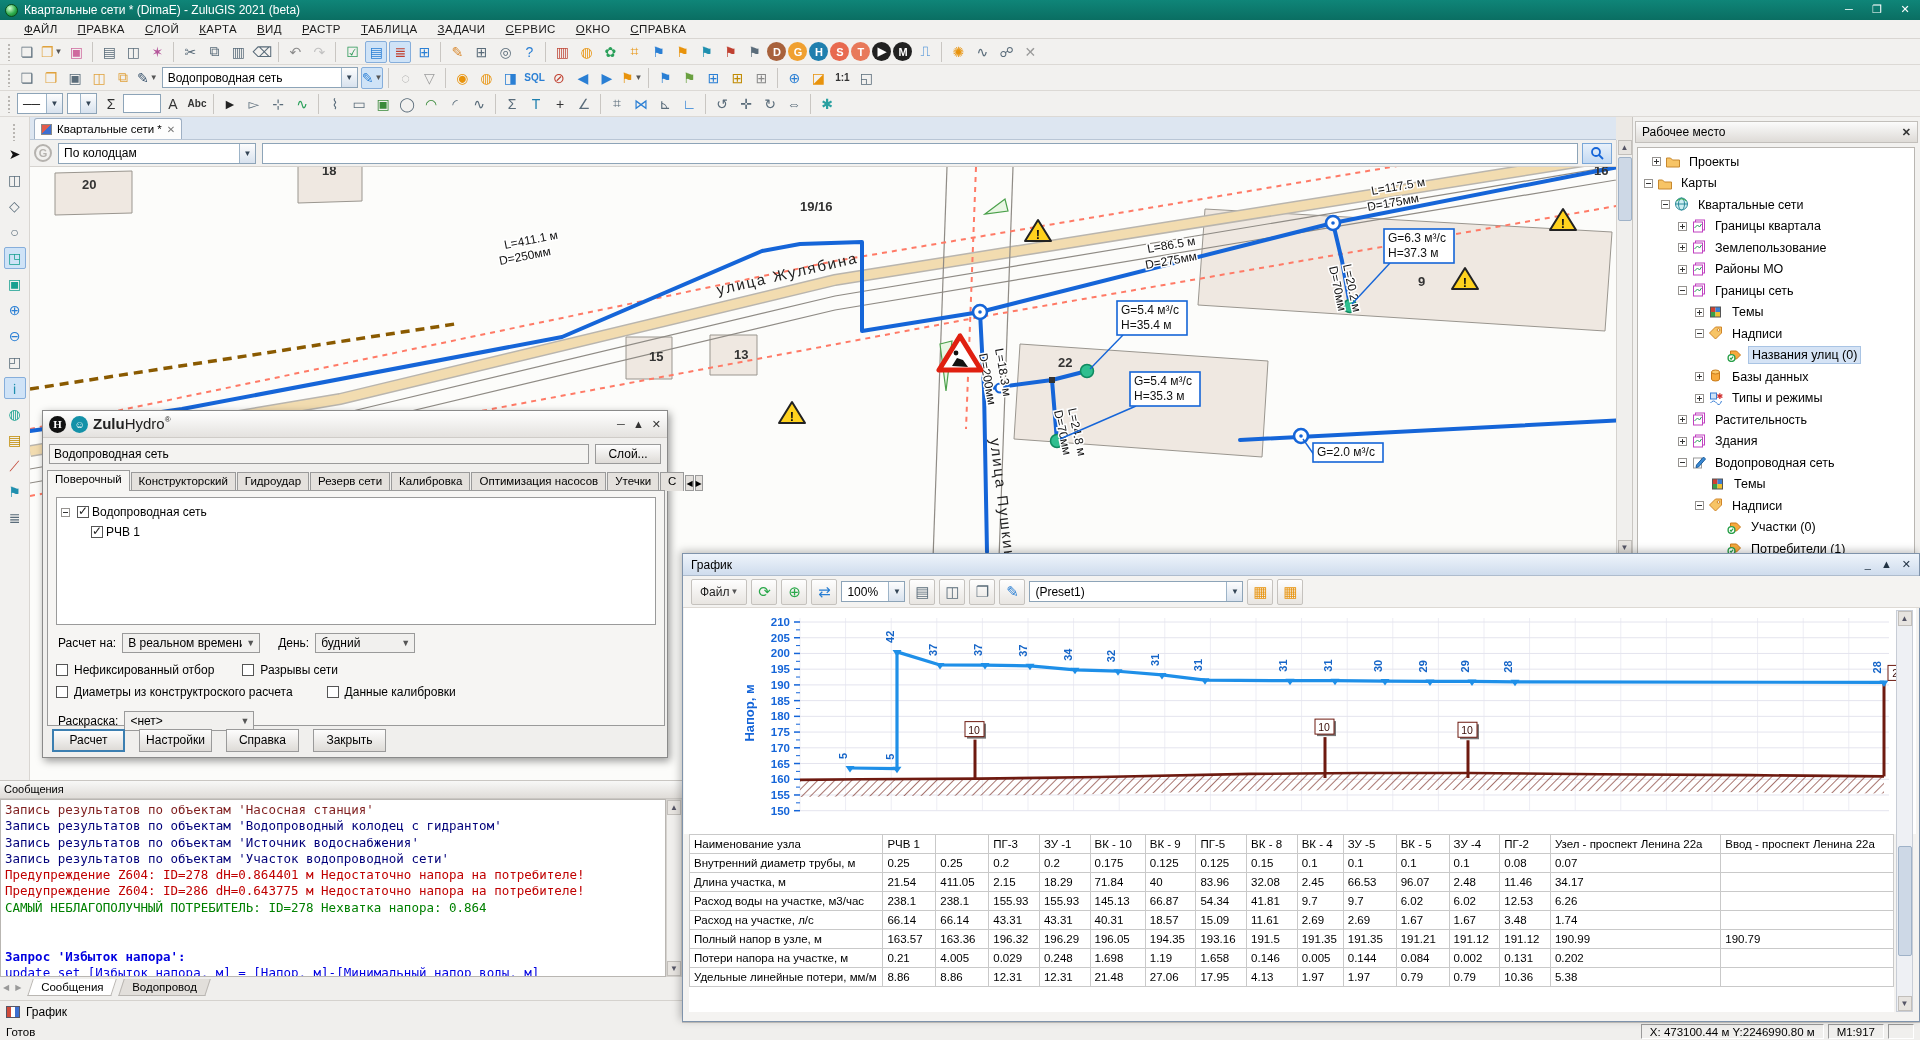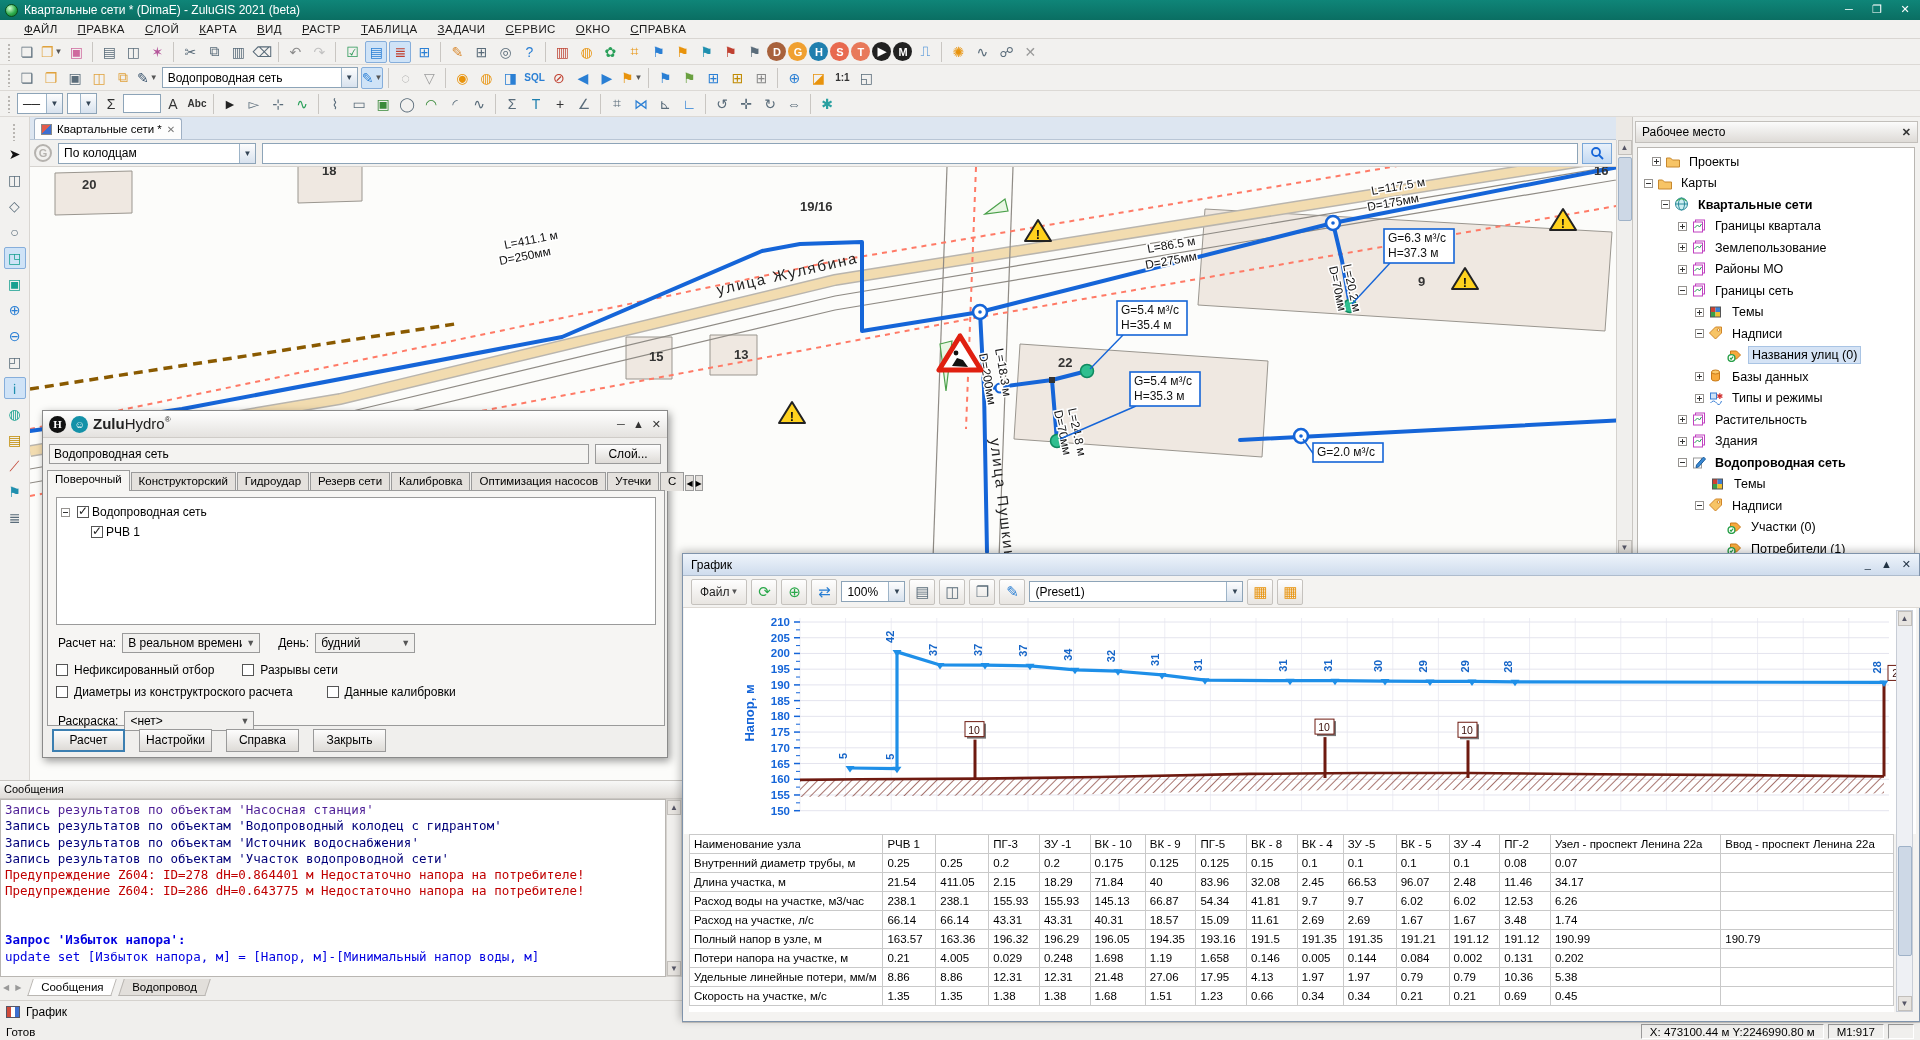--- a/index.html
+++ b/index.html
@@ -62,21 +62,21 @@
   #rp-header { height:22px; margin:4px 2px 0 2px; background:linear-gradient(#fbfbfb,#dedbd7); border:1px solid #c2bfbb; display:flex; align-items:center; font-size:12px; padding:0 6px; }
   #rp-header .x { margin-left:auto; font-size:11px; color:#333; font-weight:bold; }
   #rp-tree { position:absolute; left:4px; top:30px; width:278px; height:620px; background:#fff; border:1px solid #b9b6b2; overflow:hidden; padding-top:3px; }
   .trow { height:21.5px; display:flex; align-items:center; font-size:12.5px; white-space:nowrap; }
   .trow.sel .lbl { background:#d5e3f5; border:1px solid #a9c4e4; }
   .trow .lbl { padding:1px 3px; }
   .xbox { width:9px; height:9px; border:1px solid #969390; background:#fff; position:relative; flex:none; margin-right:4px; }
   .xbox::before { content:""; position:absolute; left:1px; top:3px; width:5px; height:1px; background:#333; }
   .xbox.plus::after { content:""; position:absolute; left:3px; top:1px; width:1px; height:5px; background:#333; }
   .ticn { width:17px; height:15px; flex:none; margin-right:4px; }
-  .bold { font-weight:bold; }
+  .bold { font-weight:normal; }
 
   
   #dlg { left:42px; top:410px; width:626px; height:348px; background:#f0efed; border:1px solid #8a8a8a; box-shadow:2px 3px 8px rgba(0,0,0,.4); z-index:6; }
   #dlg-title { height:27px; background:linear-gradient(#ffffff,#e4e2df); border-bottom:1px solid #cfccc8; display:flex; align-items:center; padding:0 6px; gap:5px; }
   .logo-h { width:17px; height:17px; border-radius:50%; background:#111; color:#fff; font-size:11px; font-weight:bold; display:flex; align-items:center; justify-content:center; font-family:"Liberation Serif",serif; }
   .logo-z { width:17px; height:17px; border-radius:50%; background:#1491a8; color:#fff; font-size:10px; display:flex; align-items:center; justify-content:center; }
   #dlg-title .t1 { font-size:15px; font-weight:bold; color:#222; }
   #dlg-title .t2 { font-size:15px; color:#222; }
   #dlg-title .reg { font-size:8px; vertical-align:top; color:#222; }
   #dlg-title .ctls { margin-left:auto; display:flex; gap:8px; font-size:11px; color:#333; }
@@ -949,26 +949,27 @@
         <div class="dbtn def">Расчет</div>
         <div class="dbtn">Настройки</div>
         <div class="dbtn">Справка</div>
         <div class="dbtn">Закрыть</div>
       </div>
   </div>
 
   <div id="msgs" class="abs">
     <div id="msgs-hdr">Сообщения</div>
     <div id="msgs-body">
-        <div class="logline" style="color: #4c1d95;">Запись результатов по объектам 'Насосная станция'</div>
+        <div class="logline" style="color: #7f1d1d;">Запись результатов по объектам 'Насосная станция'</div>
         <div class="logline" style="color: rgb(0, 0, 122);">Запись результатов по объектам 'Водопроводный колодец с гидрантом'</div>
         <div class="logline" style="color: rgb(0, 0, 122);">Запись результатов по объектам 'Источник водоснабжения'</div>
         <div class="logline" style="color: rgb(0, 0, 122);">Запись результатов по объектам 'Участок водопроводной сети'</div>
         <div class="logline" style="color: rgb(192, 0, 0);">Предупреждение Z604: ID=278 dH=0.864401 м Недостаточно напора на потребителе!</div>
         <div class="logline" style="color: rgb(192, 0, 0);">Предупреждение Z604: ID=286 dH=0.643775 м Недостаточно напора на потребителе!</div>
+        <div class="logline" style="color: rgb(0, 128, 0);">САМЫЙ НЕБЛАГОПОЛУЧНЫЙ ПОТРЕБИТЕЛЬ: ID=278 Нехватка напора: 0.864</div>
         <div class="logline" style="color: rgb(0, 0, 0);"> </div>
         <div class="logline" style="color: rgb(0, 0, 0);"> </div>
         <div class="logline" style="color: rgb(0, 0, 224); font-weight: bold;">Запрос 'Избыток напора':</div>
         <div class="logline" style="color: rgb(0, 0, 224);">update set [Избыток напора, м] = [Напор, м]-[Минимальный напор воды, м]</div>
       </div>
     <div id="msgs-vscroll">
       <div class="sarrow">▲</div>
       <div class="sarrow" style="position:absolute;bottom:0">▼</div>
     </div>
     <div id="msgs-tabs">
@@ -1328,38 +1329,20 @@
               <td>17.95</td>
               <td>4.13</td>
               <td>1.97</td>
               <td>1.97</td>
               <td>0.79</td>
               <td>0.79</td>
               <td>10.36</td>
               <td>5.38</td>
               <td></td>
             </tr>
-            <tr>
-              <td class="rl">Скорость на участке, м/с</td>
-              <td>1.35</td>
-              <td>1.35</td>
-              <td>1.38</td>
-              <td>1.38</td>
-              <td>1.68</td>
-              <td>1.51</td>
-              <td>1.23</td>
-              <td>0.66</td>
-              <td>0.34</td>
-              <td>0.34</td>
-              <td>0.21</td>
-              <td>0.21</td>
-              <td>0.69</td>
-              <td>0.45</td>
-              <td></td>
-            </tr>
           </tbody>
         </table>
       </div>
     <div id="graf-vscroll">
       <div class="sarrow">▲</div>
       <div class="sthumb" style="height:110px;margin-top:220px"></div>
       <div class="sarrow" style="margin-top:auto">▼</div>
     </div>
   </div>
 

